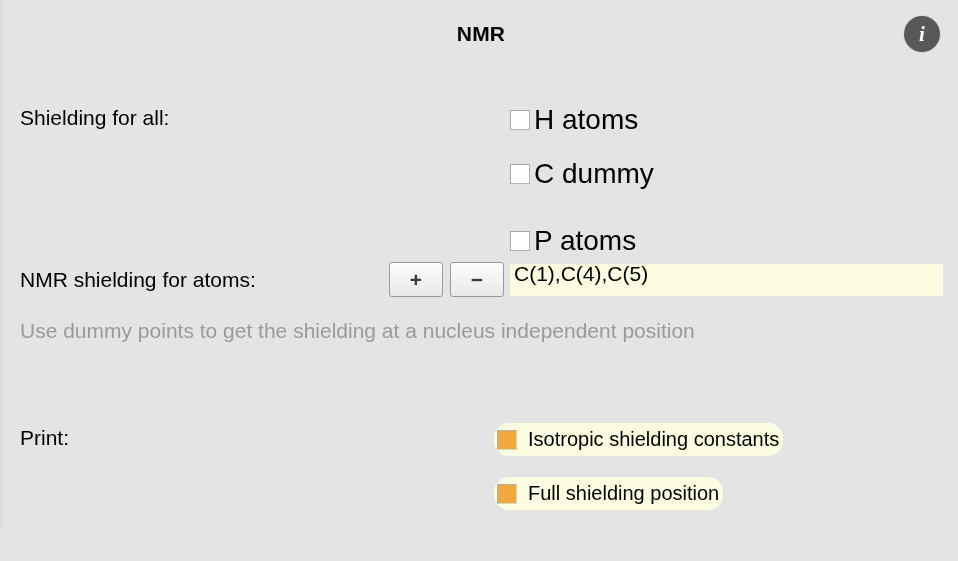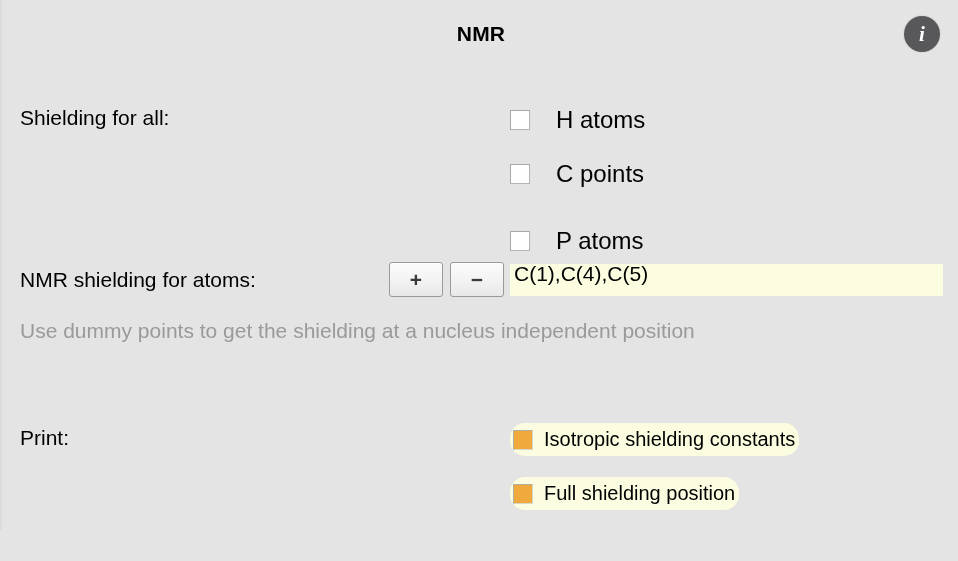--- a/index.html
+++ b/index.html
@@ -96,22 +96,22 @@
     height: 20px;
     box-sizing: border-box;
     background: #ffffff;
     border: 1px solid #b4b4b4;
     border-top-color: #a8a8a8;
     border-left-color: #a8a8a8;
     flex: 0 0 auto;
     cursor: pointer;
   }
   .cb-row .cb-text {
-    font-size: 24px;
-    margin-left: 26px;
+    font-size: 28px;
+    margin-left: 4px;
     white-space: nowrap;
   }
 
   
   .stepper-btn {
     position: absolute;
     top: 262px;
     width: 54px;
     height: 35px;
     box-sizing: border-box;
@@ -144,21 +144,21 @@
     font-family: "Liberation Sans", sans-serif;
     font-size: 21px;
     color: #000;
     padding: 0 4px 12px 4px;
     line-height: 32px;
   }
 
   
   .print-row {
     position: absolute;
-    left: 508px;
+    left: 492px;
     display: inline-flex;
     align-items: center;
     background: #fcfce0;
     height: 33px;
     padding: 0 4px 0 3px;
     box-sizing: border-box;
     cursor: pointer;
     border-radius: 15px;
   }
   .print-row-1 { top: 423px; }
@@ -191,21 +191,21 @@
 
   <div class="label lbl-shielding-all">Shielding for all:</div>
 
   <div class="cb-row cb-row-h">
     <span class="checkbox"></span>
     <span class="cb-text">H atoms</span>
   </div>
 
   <div class="cb-row cb-row-c">
     <span class="checkbox"></span>
-    <span class="cb-text">C points</span>
+    <span class="cb-text">C dummy</span>
   </div>
 
   <div class="cb-row cb-row-p">
     <span class="checkbox"></span>
     <span class="cb-text">P atoms</span>
   </div>
 
   <div class="label lbl-nmr-atoms">NMR shielding for atoms:</div>
 
   <button class="stepper-btn btn-add">+</button>

